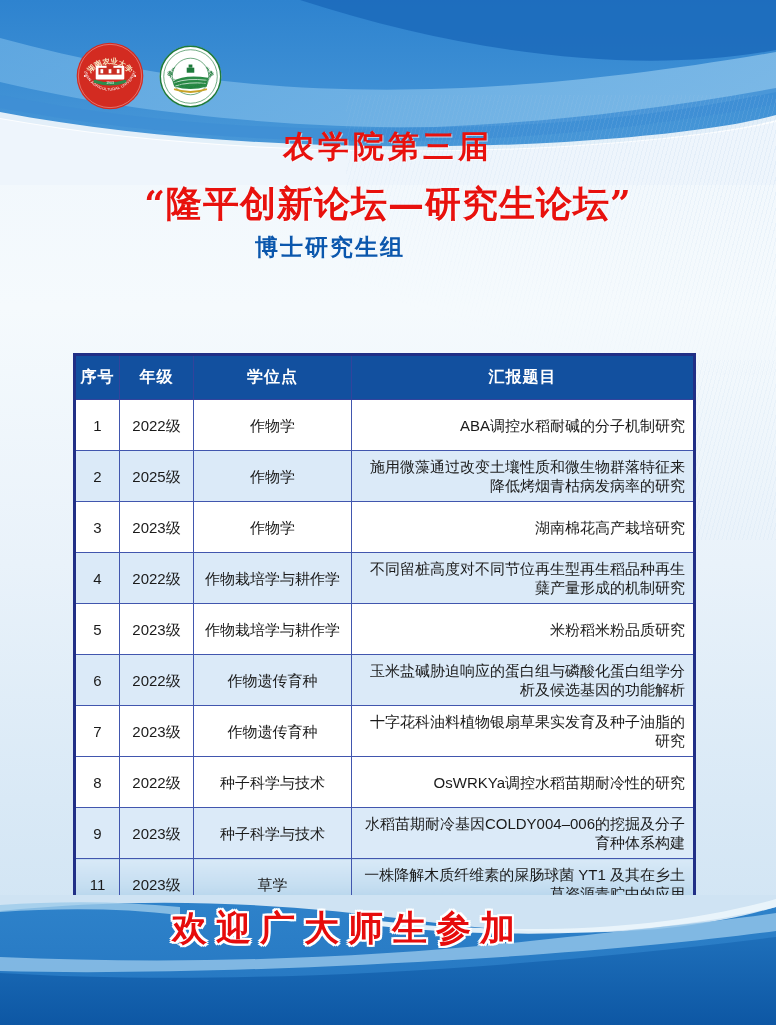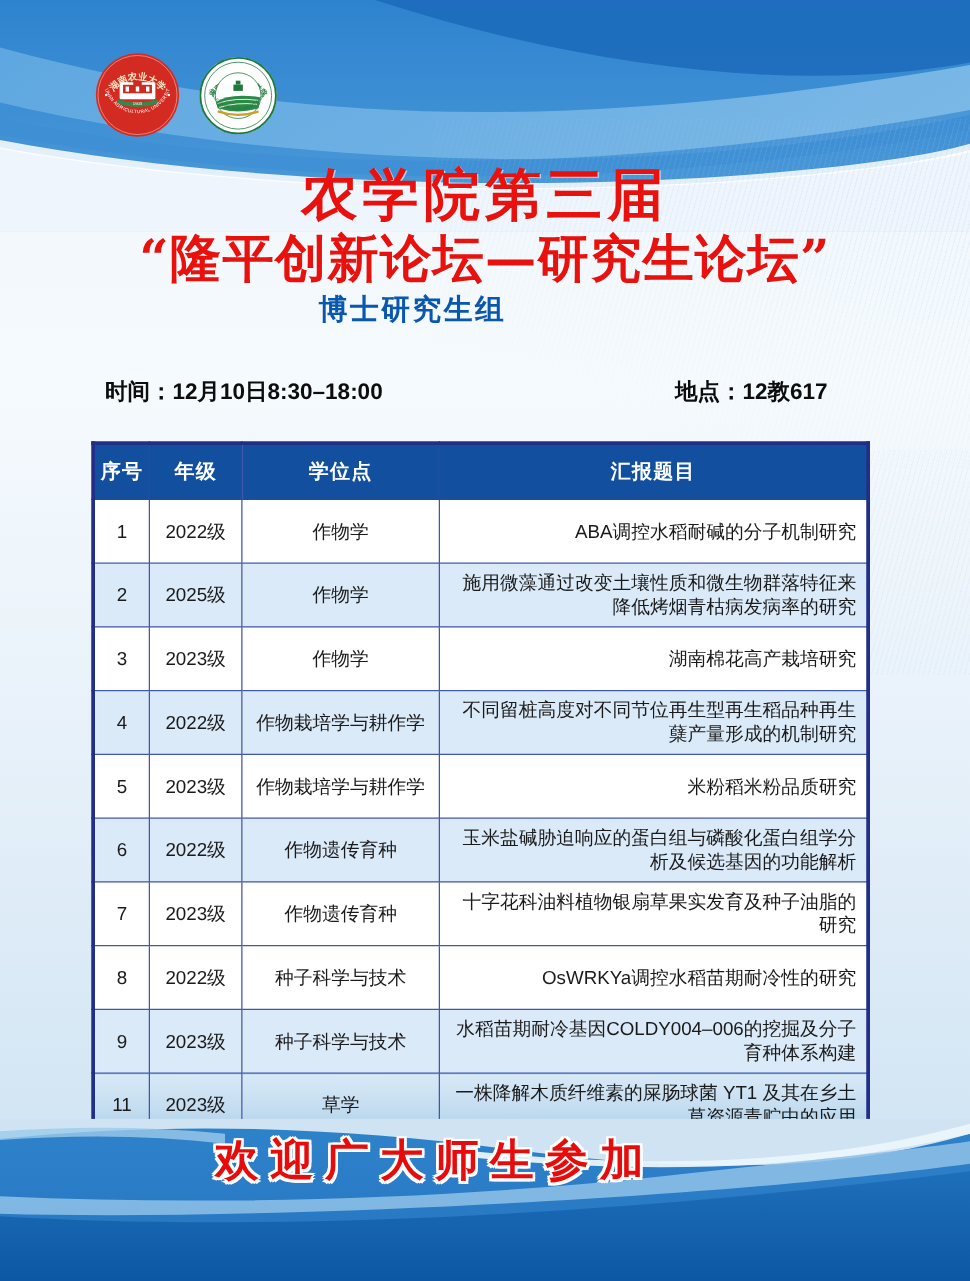--- a/index.html
+++ b/index.html
@@ -24,22 +24,22 @@
   
   .logo{position:absolute;top:42px;}
   .logo.left{left:76px;width:68px;height:68px;}
   .logo.right{left:159px;top:45px;width:63px;height:63px;}
   
   .title1,.title2{
     position:absolute;left:0;width:776px;text-align:center;color:#e8110d;
     font-weight:bold;font-family:"DejaVu Serif","Liberation Serif",serif;
     text-shadow:1px 1px 0 rgba(255,255,255,.6);
   }
-  .title1{top:126px;font-size:45px;letter-spacing:4px;}
-  .title2{top:180px;font-size:41px;letter-spacing:1px;}
+  .title1{top:126px;font-size:31px;letter-spacing:4px;}
+  .title2{top:180px;font-size:36px;letter-spacing:1px;}
   .subtitle{
     position:absolute;top:232px;left:0;width:660px;text-align:center;
     color:#0b57ad;font-size:23px;font-weight:bold;letter-spacing:2px;
   }
   .meta-row{position:absolute;top:301px;left:84px;width:612px;height:26px;
     font-size:18px;font-weight:bold;color:#0d0d0d;}
   .meta-time{position:absolute;left:0;top:0;}
   .meta-loc{position:absolute;left:456px;top:0;}
   
   .sched{
@@ -144,24 +144,20 @@
     </svg>
   </div>
 
   <div class="hatch a"></div>
   <div class="hatch b"></div>
 
   <div class="title1">农学院第三届</div>
   <div class="title2">“隆平创新论坛—研究生论坛”</div>
   <div class="subtitle">博士研究生组</div>
 
-  <div class="meta-row">
-    <div class="meta-time"><span>时间：</span><span>12月10日8:30–18:00</span></div>
-    <div class="meta-loc"><span>地点：</span><span>12教617</span></div>
-  </div>
 
   <table class="sched">
     <colgroup>
       <col style="width:45px">
         <col style="width:74px">
         <col style="width:158px">
         <col style="width:343px">
     </colgroup>
     <thead>
         <tr>

